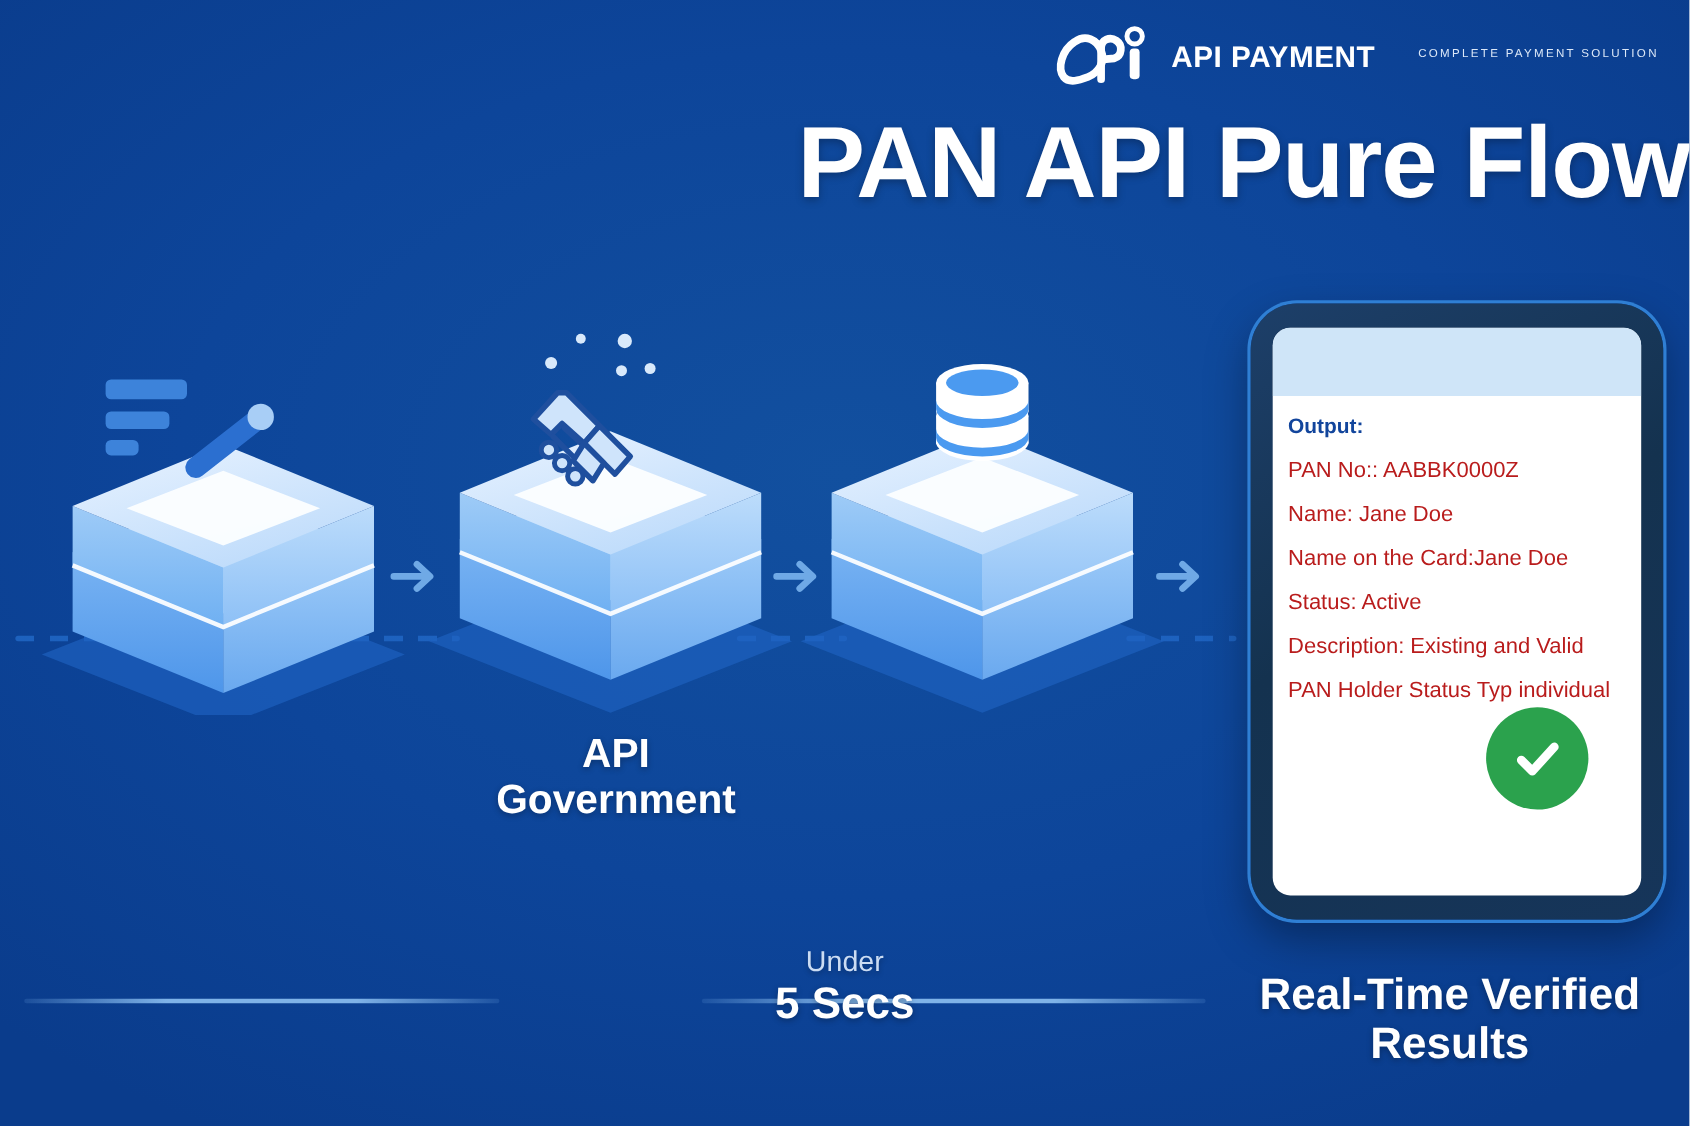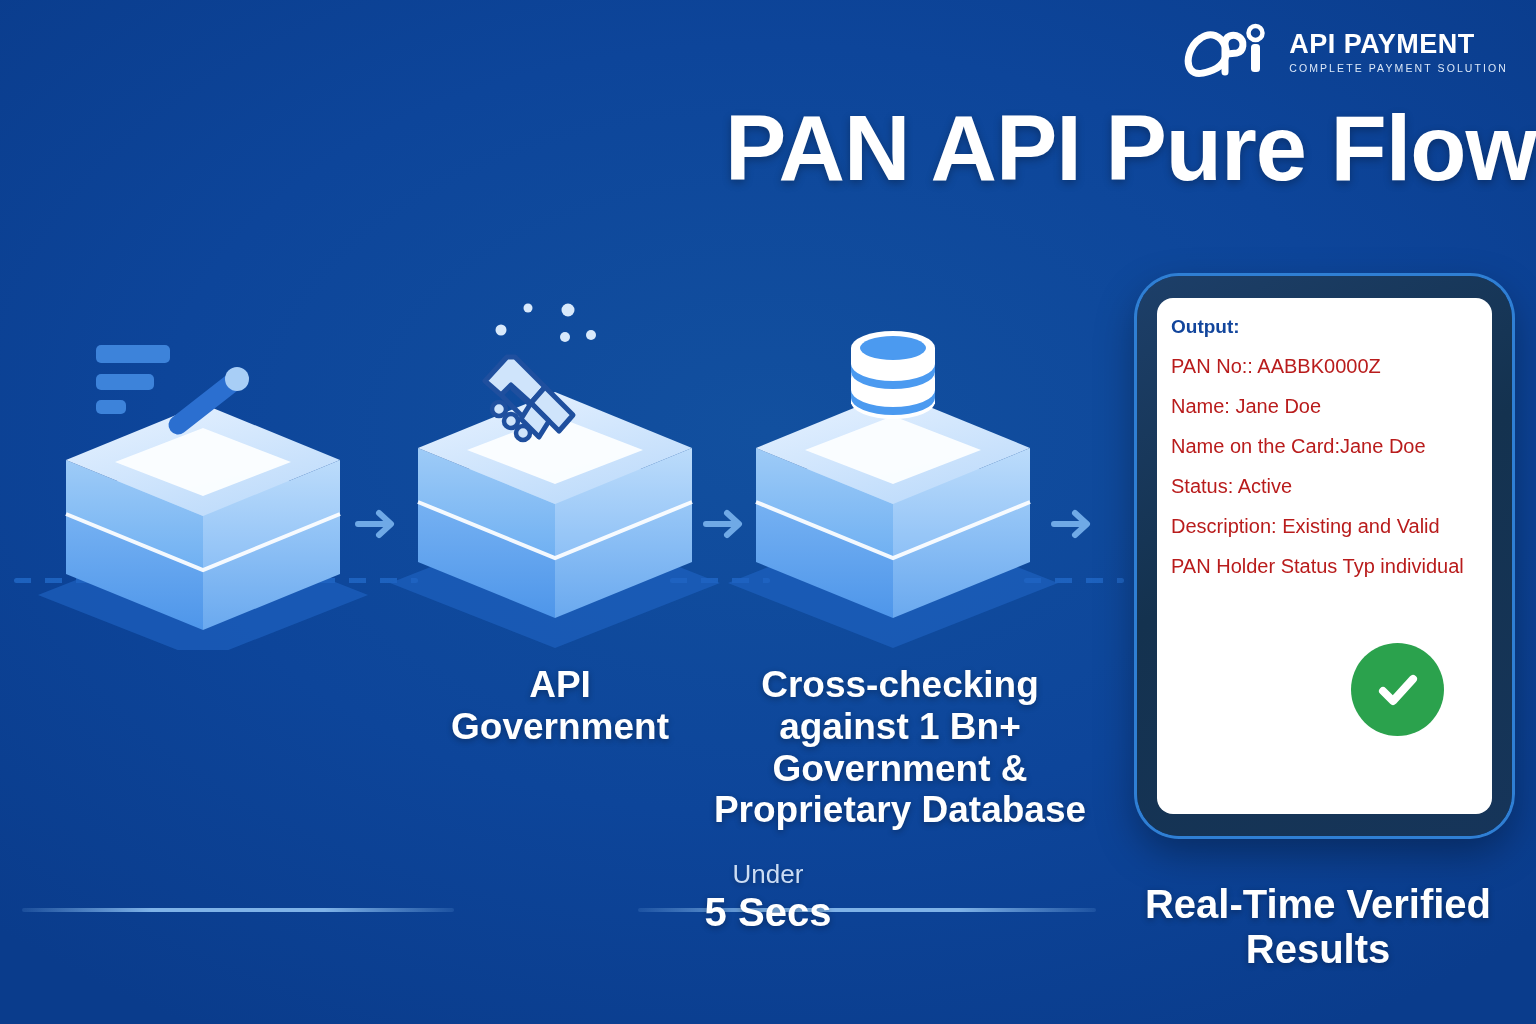--- a/index.html
+++ b/index.html
@@ -13,21 +13,21 @@
     position:relative;
     width:1536px; height:1024px;
     background:
       radial-gradient(ellipse 1100px 700px at 50% 42%, #12509f 0%, #0d459a 55%, #0a3c8c 100%);
     overflow:hidden;
   }
 
   
   #logo { position:absolute; top:22px; right:28px; display:flex; align-items:center; gap:10px; }
   #logo .mark { width:96px; height:60px; }
-  #logo .wordmark { display:flex; flex-direction:column; justify-content:center; }
+  #logo .wordmark { display:flex; flex-direction:row; justify-content:center;gap:39px; }
   #logo .brand {
     color:#fff; font-size:27px; font-weight:bold; letter-spacing:0.5px; line-height:1;
   }
   #logo .tag {
     color:#dce8f8; font-size:10.5px; letter-spacing:2.1px; line-height:1;
     margin-top:5px; font-weight:normal;
   }
 
   
   #title {
@@ -62,21 +62,21 @@
   #phone {
     position:absolute; left:1137px; top:276px; width:375px; height:560px;
     background:linear-gradient(150deg,#1d3f69 0%,#14324f 45%,#16355a 100%);
     border-radius:42px;
     padding:22px 20px;
     box-shadow:0 0 0 3px #2f7fd4, 0 16px 40px rgba(0,0,0,0.35);
   }
   #phone-screen {
     width:100%; height:100%;
     background:#ffffff; border-radius:16px; overflow:hidden;
-    display:flex; flex-direction:row;
+    display:flex; flex-direction:column;
   }
   #phone-topbar { height:62px; background:#cfe5f8; flex:0 0 auto; }
   #phone-body { flex:1; padding:18px 14px 10px 14px; position:relative; }
   #out-title {
     color:#12459c; font-size:19px; font-weight:bold; margin-bottom:17px;
   }
   .out-line {
     color:#b91c1c; font-size:20px; line-height:1.1; margin-bottom:18px;
     white-space:nowrap;
   }
@@ -295,26 +295,20 @@
           <ellipse cx="188" cy="58" rx="42" ry="17" fill="#ffffff"></ellipse>
           <rect x="146" y="28" width="84" height="26" fill="#ffffff"></rect>
           <ellipse cx="188" cy="54" rx="42" ry="17" fill="#ffffff"></ellipse>
           <ellipse cx="188" cy="28" rx="42" ry="17" fill="#ffffff"></ellipse>
           <ellipse cx="188" cy="28" rx="33" ry="12" fill="#4b9af0"></ellipse>
           <path d="M146 44 A42 17 0 0 0 230 44 L230 52 A42 17 0 0 1 146 52 Z" fill="#4b9af0"></path>
           <path d="M146 70 A42 17 0 0 0 230 70 L230 78 A42 17 0 0 1 146 78 Z" fill="#4b9af0"></path>
         </g>
       </svg>
     </div>
-    <div class="caption" style="font-size:37px; margin-top:14px;">
-      <div>Cross-checking</div>
-      <div>against 1 Bn+</div>
-      <div>Government &amp;</div>
-      <div>Proprietary Database</div>
-    </div>
   </div>
 
   <div class="arrow" style="left:1048px; top:500px;">
     <svg width="52" height="48" viewBox="0 0 52 48">
       <path d="M6 24 H38 M27 13 L39 24 L27 35" fill="none" stroke="#6fa9e6" stroke-width="6" stroke-linecap="round" stroke-linejoin="round"></path>
     </svg>
   </div>
 
   <div id="phone">
     <div id="phone-screen">

